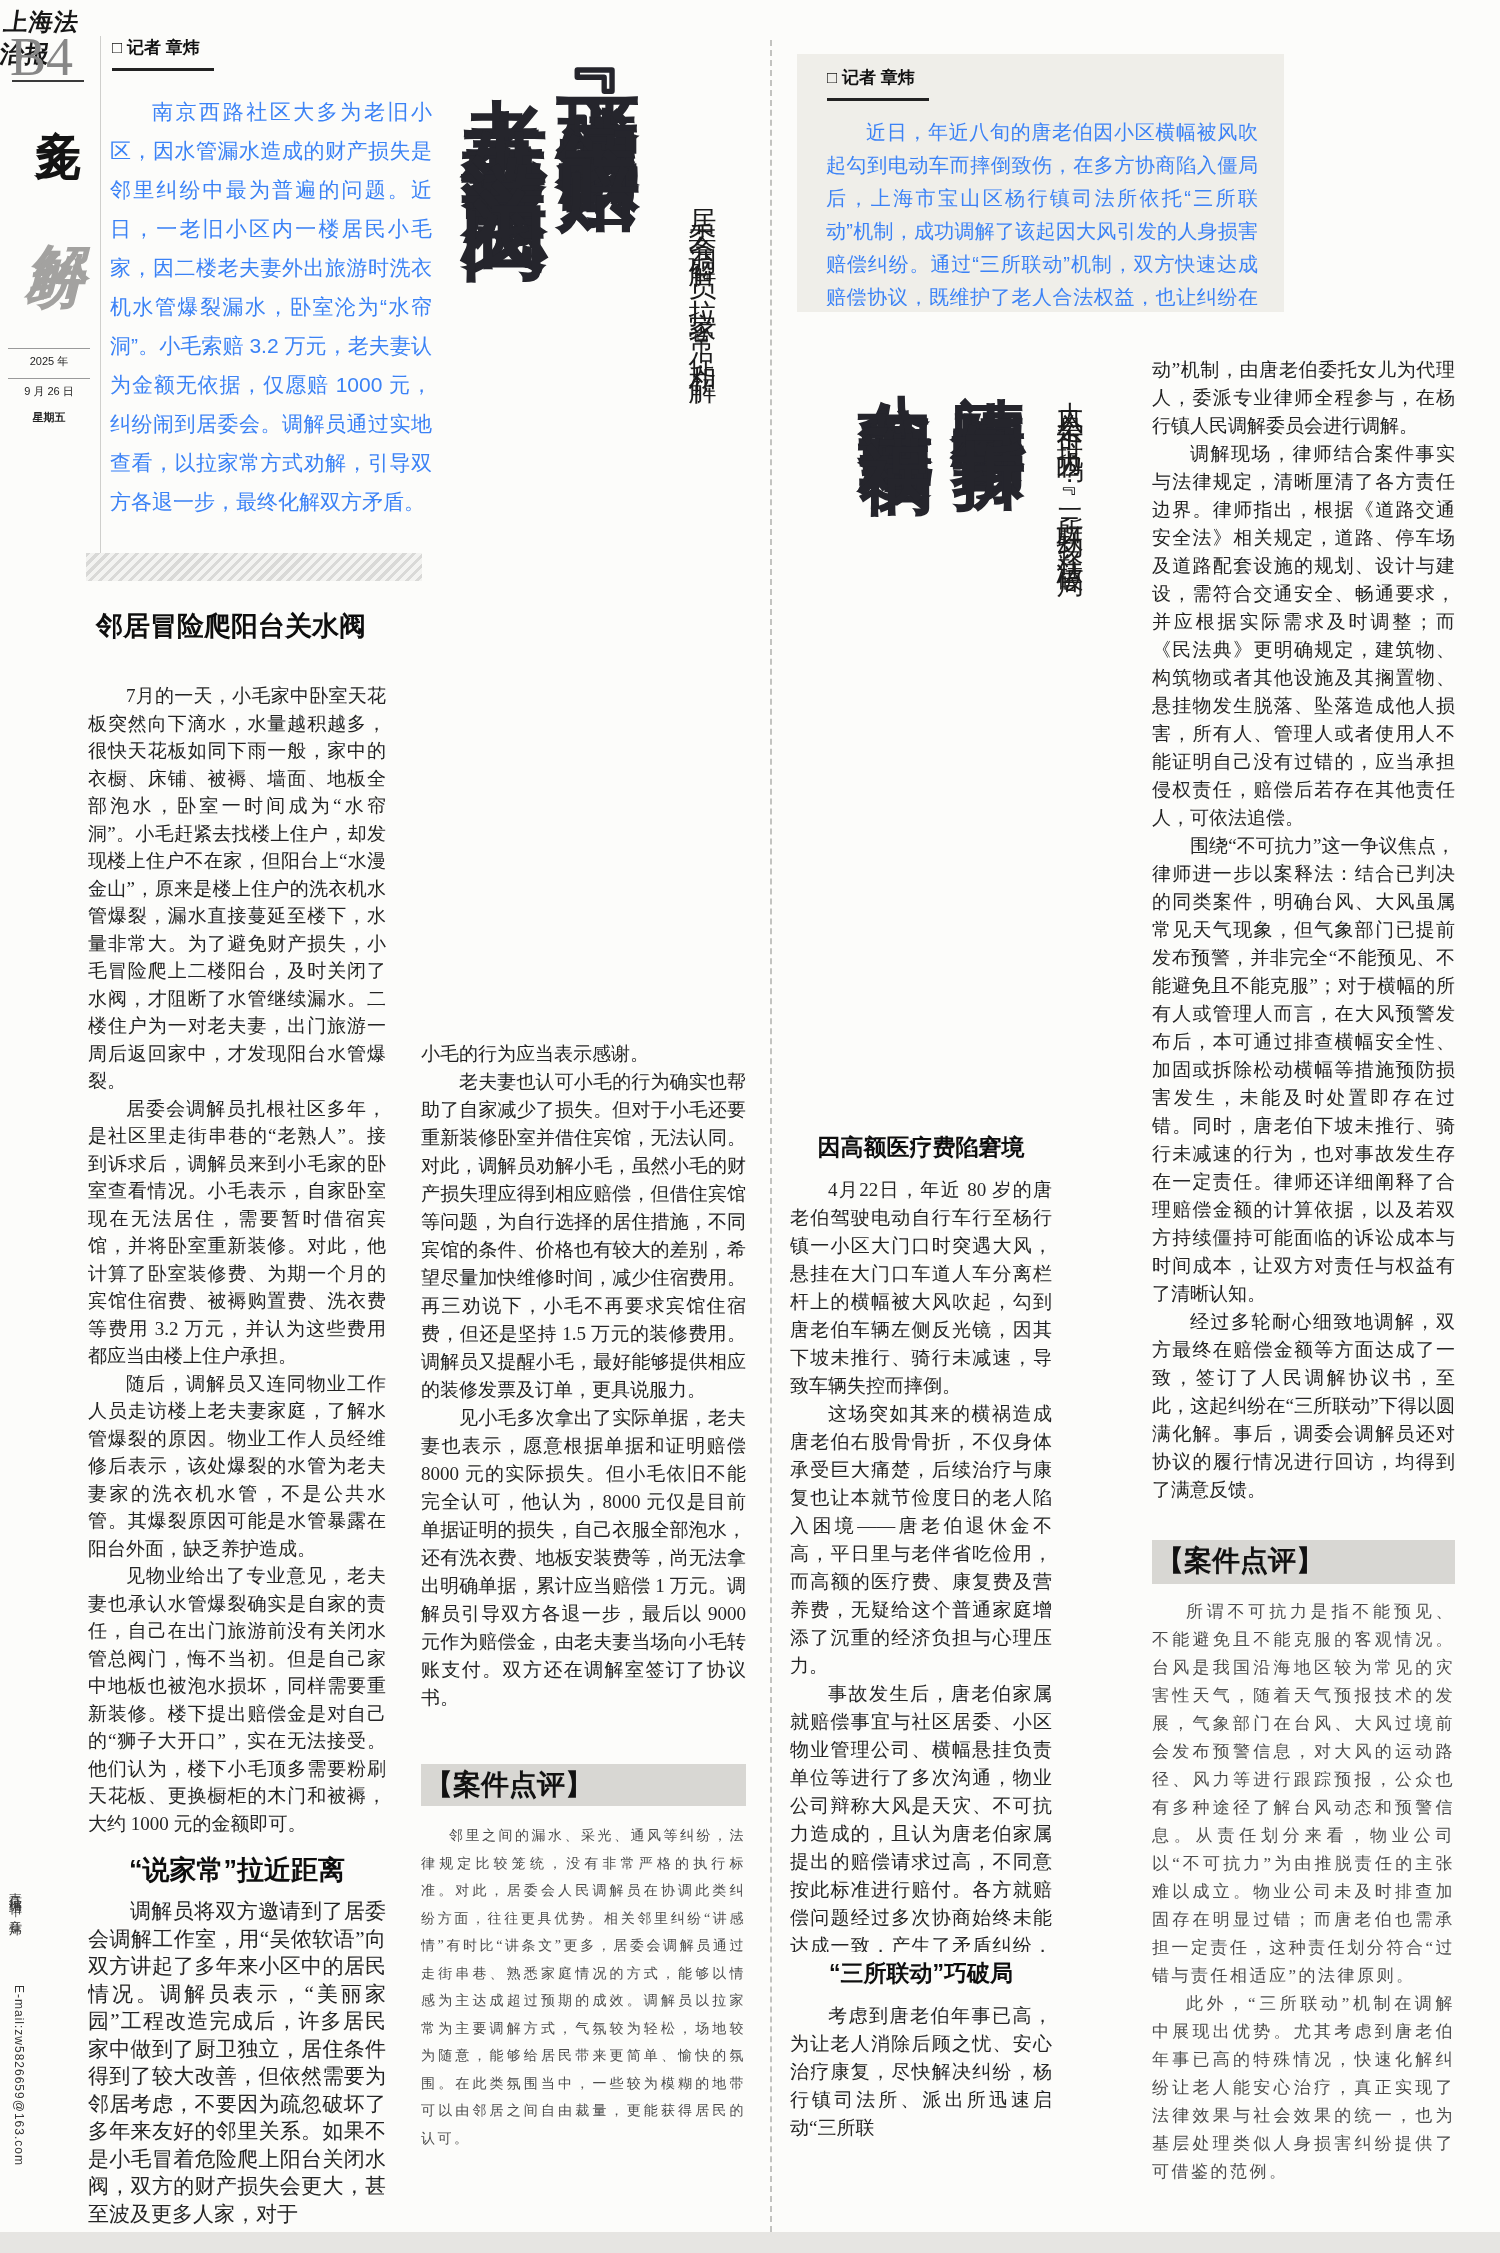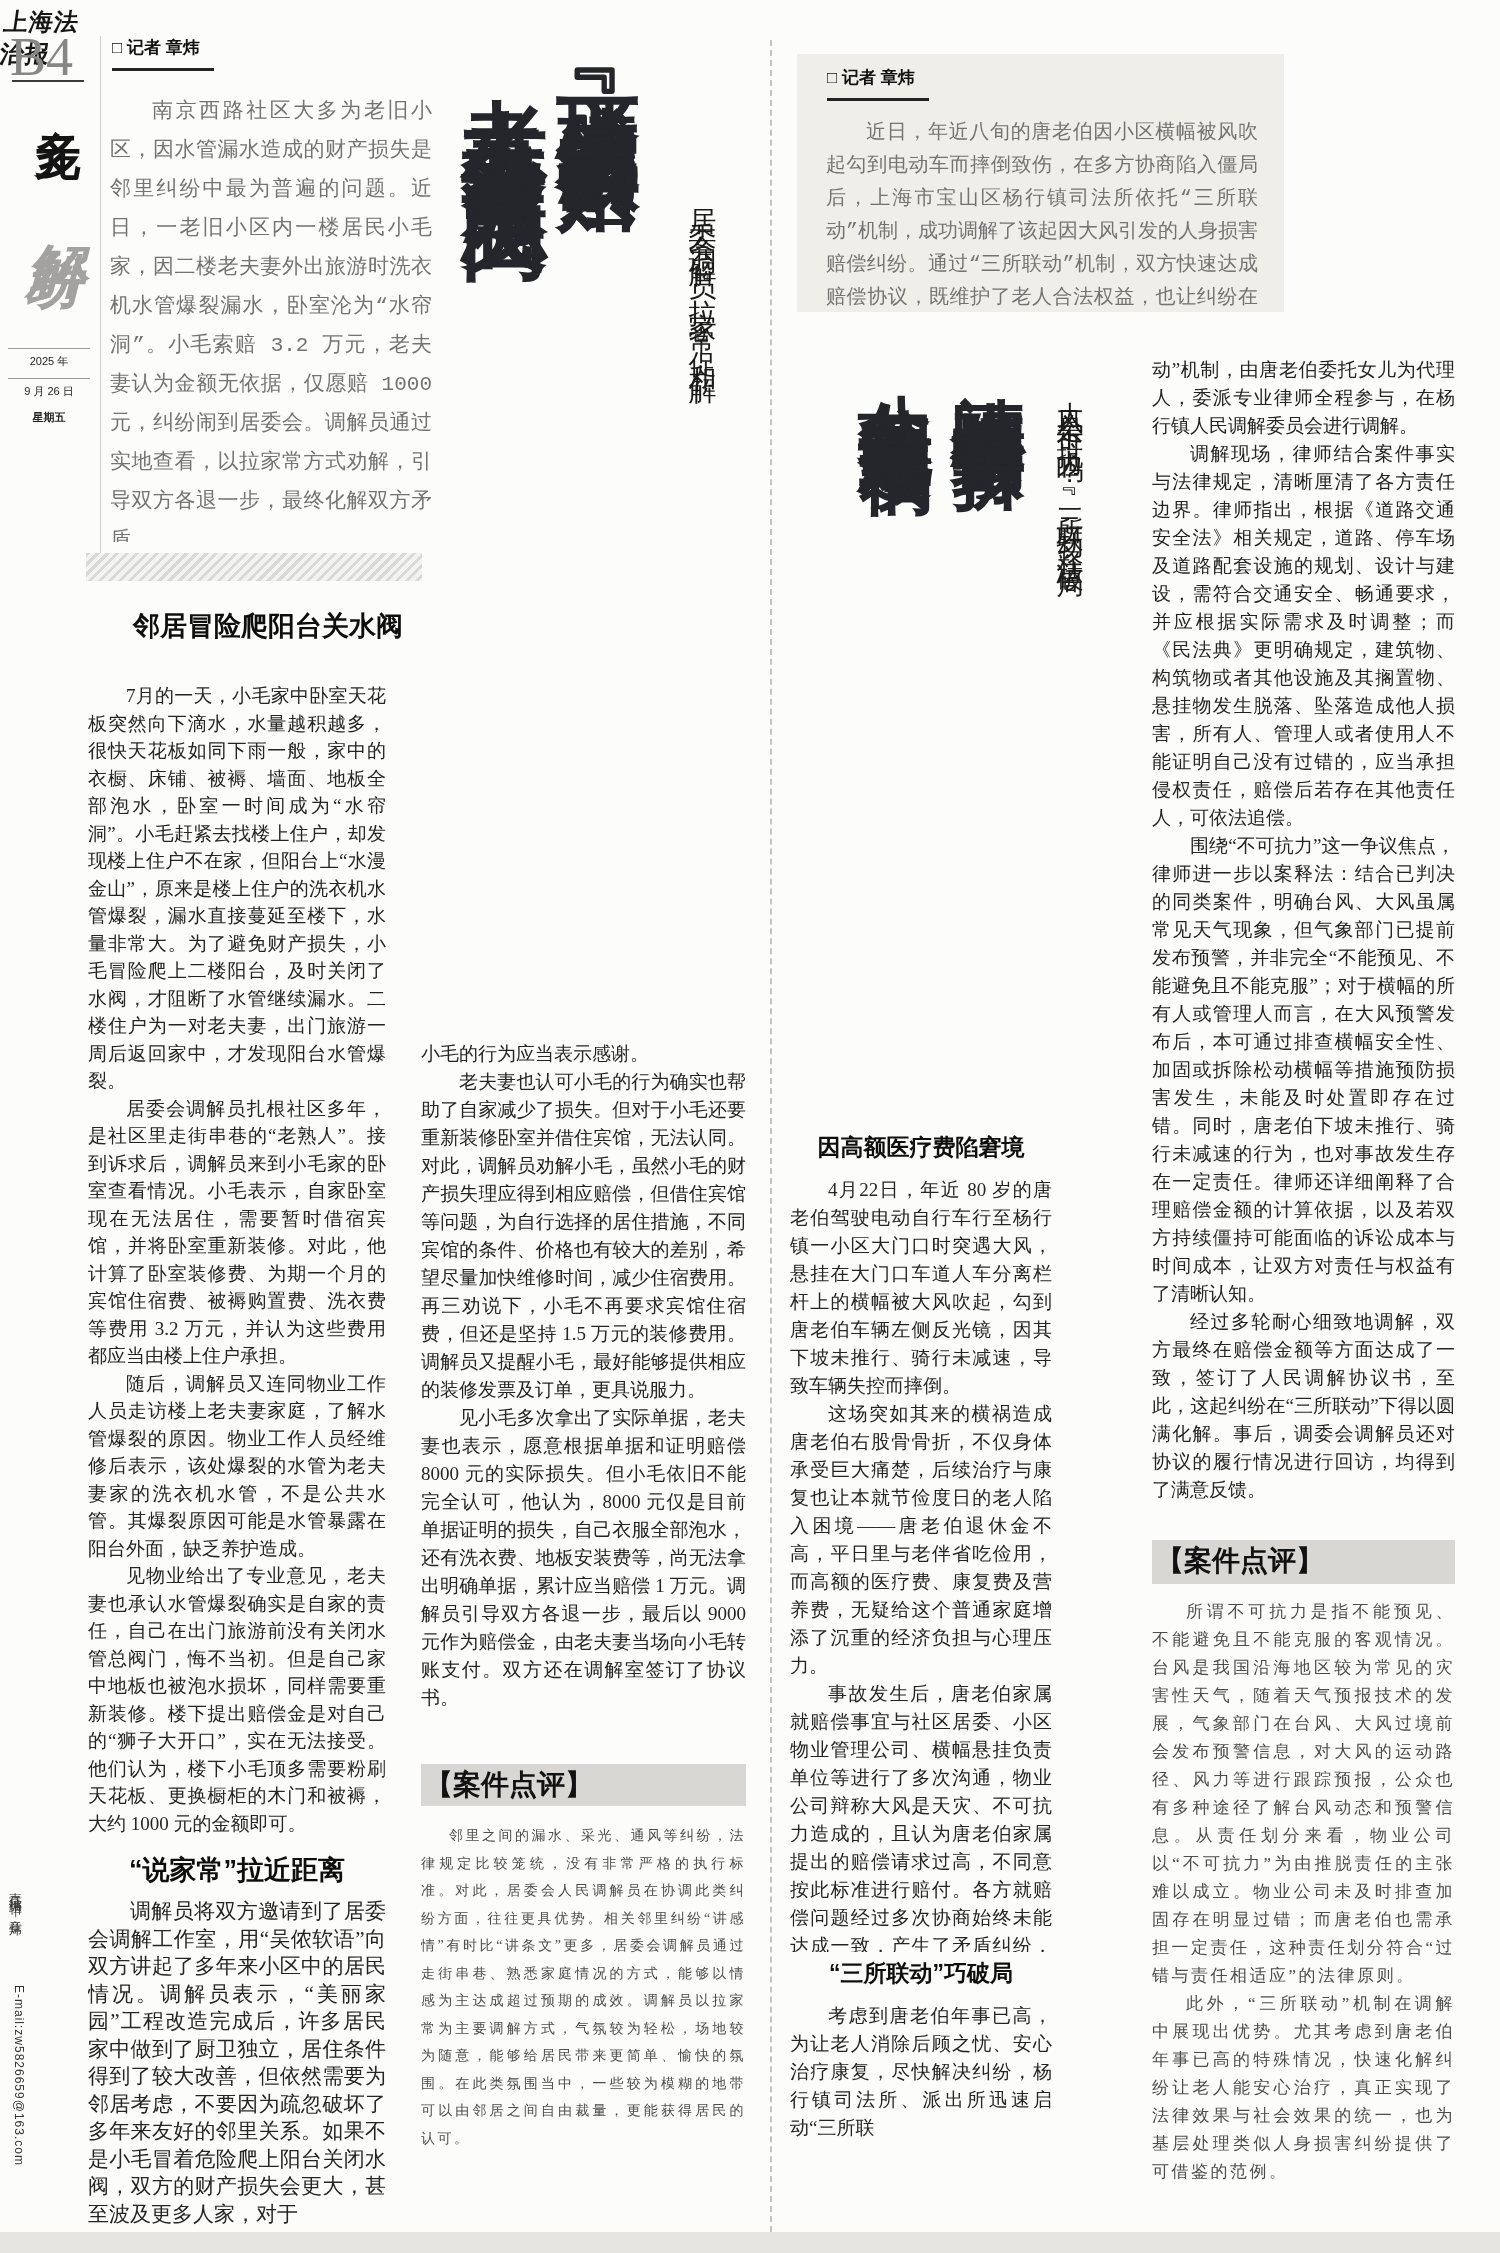--- a/index.html
+++ b/index.html
@@ -23,21 +23,21 @@
     font-family:"Liberation Sans",sans-serif;letter-spacing:3px;}
   .email-note{left:12px;top:1985px;writing-mode:vertical-rl;text-orientation:mixed;
     font-size:12px;color:#333;font-family:"Liberation Sans",sans-serif;letter-spacing:1px;}
   
   .frame-line{left:100px;top:36px;width:1px;height:520px;background:#cfcfcc;}
   .article-divider{left:770px;top:40px;height:2192px;width:0;border-left:2px dashed #c3c3c0;}
   .bottom-strip{left:0;top:2232px;width:1500px;height:21px;background:#e6e5e2;}
   
   .byline{font-family:"Liberation Sans",sans-serif;font-weight:bold;font-size:17px;color:#111;
     border-bottom:3px solid #222;padding-bottom:9px;display:inline-block;padding-right:14px;}
-  .intro{font-family:Liberation Mono, monospace;color:#737373;text-align:justify;}
+  .intro{font-family:Liberation Sans, sans-serif;color:#3b82f6;text-align:justify;}
   .intro p{margin:0;text-indent:2em;}
   .bodycol{text-align:justify;color:#242424;}
   .bodycol p{margin:0;text-indent:2em;}
   .bodycol p.noindent{text-indent:0;}
   .subhead{font-family:"Liberation Sans",sans-serif;font-weight:bold;color:#0e0e0e;}
   .vtitle{writing-mode:vertical-rl;font-family:"Liberation Serif",serif;font-weight:bold;
     color:#25252c;line-height:1;}
   .vkicker{writing-mode:vertical-rl;font-family:"Liberation Sans",sans-serif;color:#1b1b1b;line-height:1;}
   .hatch{background:repeating-linear-gradient(135deg,#d9d9d7 0 3px,#f3f3f1 3px 7px);}
   .comment-band{background:#d8d7d3;}
@@ -73,21 +73,21 @@
   <div class="abs" style="left:112px;top:36px;">
     <span class="byline">□ 记者 章炜</span>
   </div>
 
   <div class="abs intro clip" style="left:110px;top:92px;width:322px;height:450px;font-size:21px;line-height:39px;">
     <p>南京西路社区大多为老旧小区，因水管漏水造成的财产损失是邻里纠纷中最为普遍的问题。近日，一老旧小区内一楼居民小毛家，因二楼老夫妻外出旅游时洗衣机水管爆裂漏水，卧室沦为“水帘洞”。小毛索赔 3.2 万元，老夫妻认为金额无依据，仅愿赔 1000 元，纠纷闹到居委会。调解员通过实地查看，以拉家常方式劝解，引导双方各退一步，最终化解双方矛盾。</p>
   </div>
 
   <div class="abs hatch" style="left:86px;top:553px;width:336px;height:28px;"></div>
 
-  <div class="abs subhead" style="left:96px;top:608px;font-size:27px;margin-left:37px;">邻居冒险爬阳台关水阀</div>
+  <div class="abs subhead" style="left:96px;top:608px;font-size:27px;">邻居冒险爬阳台关水阀</div>
 
   <div class="abs bodycol clip" style="left:88px;top:682px;width:298px;height:1164px;font-size:19px;line-height:27.5px;">
     <p>7月的一天，小毛家中卧室天花板突然向下滴水，水量越积越多，很快天花板如同下雨一般，家中的衣橱、床铺、被褥、墙面、地板全部泡水，卧室一时间成为“水帘洞”。小毛赶紧去找楼上住户，却发现楼上住户不在家，但阳台上“水漫金山”，原来是楼上住户的洗衣机水管爆裂，漏水直接蔓延至楼下，水量非常大。为了避免财产损失，小毛冒险爬上二楼阳台，及时关闭了水阀，才阻断了水管继续漏水。二楼住户为一对老夫妻，出门旅游一周后返回家中，才发现阳台水管爆裂。</p>
     <p>居委会调解员扎根社区多年，是社区里走街串巷的“老熟人”。接到诉求后，调解员来到小毛家的卧室查看情况。小毛表示，自家卧室现在无法居住，需要暂时借宿宾馆，并将卧室重新装修。对此，他计算了卧室装修费、为期一个月的宾馆住宿费、被褥购置费、洗衣费等费用 3.2 万元，并认为这些费用都应当由楼上住户承担。</p>
     <p>随后，调解员又连同物业工作人员走访楼上老夫妻家庭，了解水管爆裂的原因。物业工作人员经维修后表示，该处爆裂的水管为老夫妻家的洗衣机水管，不是公共水管。其爆裂原因可能是水管暴露在阳台外面，缺乏养护造成。</p>
     <p>见物业给出了专业意见，老夫妻也承认水管爆裂确实是自家的责任，自己在出门旅游前没有关闭水管总阀门，悔不当初。但是自己家中地板也被泡水损坏，同样需要重新装修。楼下提出赔偿金是对自己的“狮子大开口”，实在无法接受。他们认为，楼下小毛顶多需要粉刷天花板、更换橱柜的木门和被褥，大约 1000 元的金额即可。</p>
   </div>
 
   <div class="abs subhead" style="left:88px;top:1852px;width:298px;text-align:center;font-size:27px;">“说家常”拉近距离</div>
 

